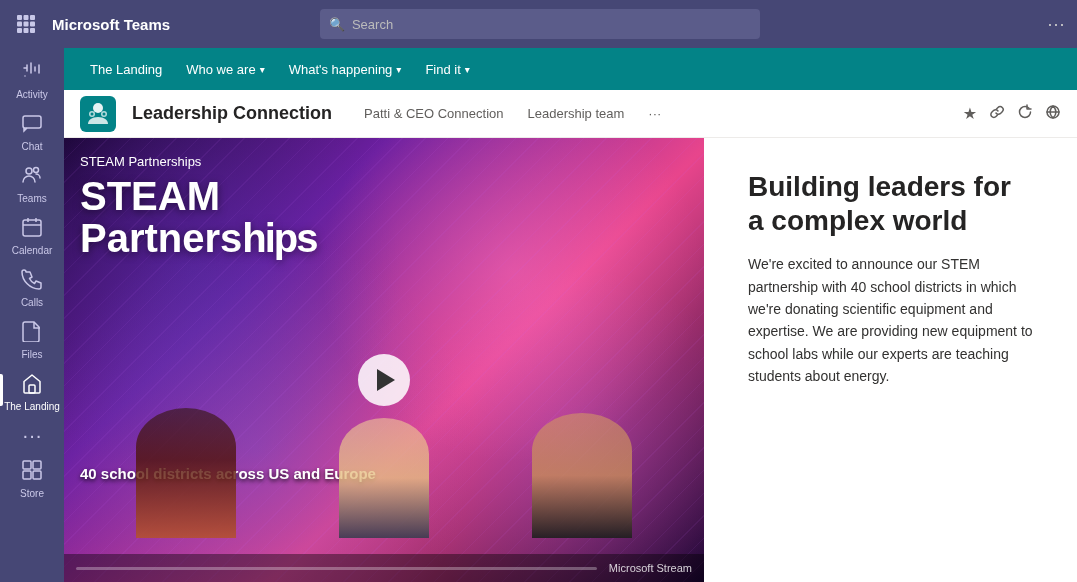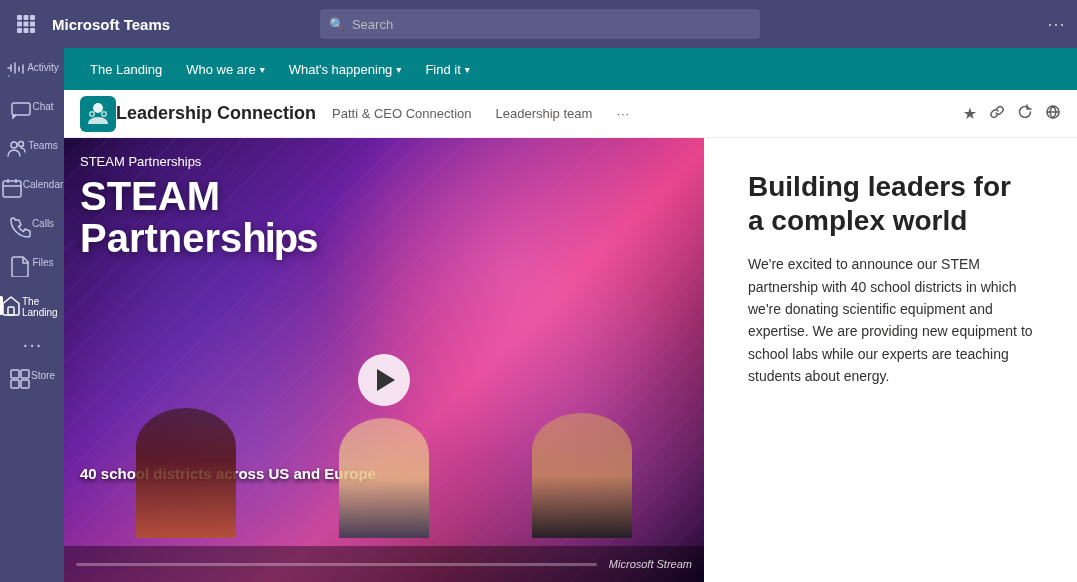--- a/index.html
+++ b/index.html
@@ -66,22 +66,22 @@
       background: #464775;
       display: flex;
       flex-direction: column;
       align-items: center;
       padding-top: 4px;
       gap: 0;
       flex-shrink: 0;
     }
     .sidebar-item {
       display: flex;
-      flex-direction: row;
-      align-items: flex-start;
+      flex-direction: column;
+      align-items: center;
       justify-content: center;
       width: 64px;
       padding: 8px 0 4px;
       cursor: pointer;
       position: relative;
       color: #cac8e8;
     }
     .sidebar-item.active { color: #fff; }
     .sidebar-item.active::before {
       content: '';
@@ -127,20 +127,21 @@
     .nav-chevron { font-size: 10px; }
 
     
     #channel-header {
       background: #fff;
       border-bottom: 1px solid #edebe9;
       display: flex;
       align-items: center;
       padding: 0 16px;
       height: 48px;
+      gap: 16px;
       text-align: right;
     }
     .channel-logo {
       width: 36px;
       height: 36px;
       background: #038387;
       border-radius: 6px;
       display: flex;
       align-items: center;
       justify-content: center;
@@ -258,26 +259,25 @@
       border-left: 18px solid #333;
       border-top: 11px solid transparent;
       border-bottom: 11px solid transparent;
       margin-left: 4px;
     }
     .video-bottom-bar {
       position: absolute;
       bottom: 0;
       left: 0;
       right: 0;
-      height: 36px;
+      height: 28px;
       background: rgba(0,0,0,0.4);
       display: flex;
       align-items: center;
       padding: 0 12px;
-      font-style: italic;
     }
     .video-progress {
       flex: 1;
       height: 3px;
       background: rgba(255,255,255,0.3);
       border-radius: 2px;
     }
     .video-source {
       color: rgba(255,255,255,0.8);
       font-size: 11px;

